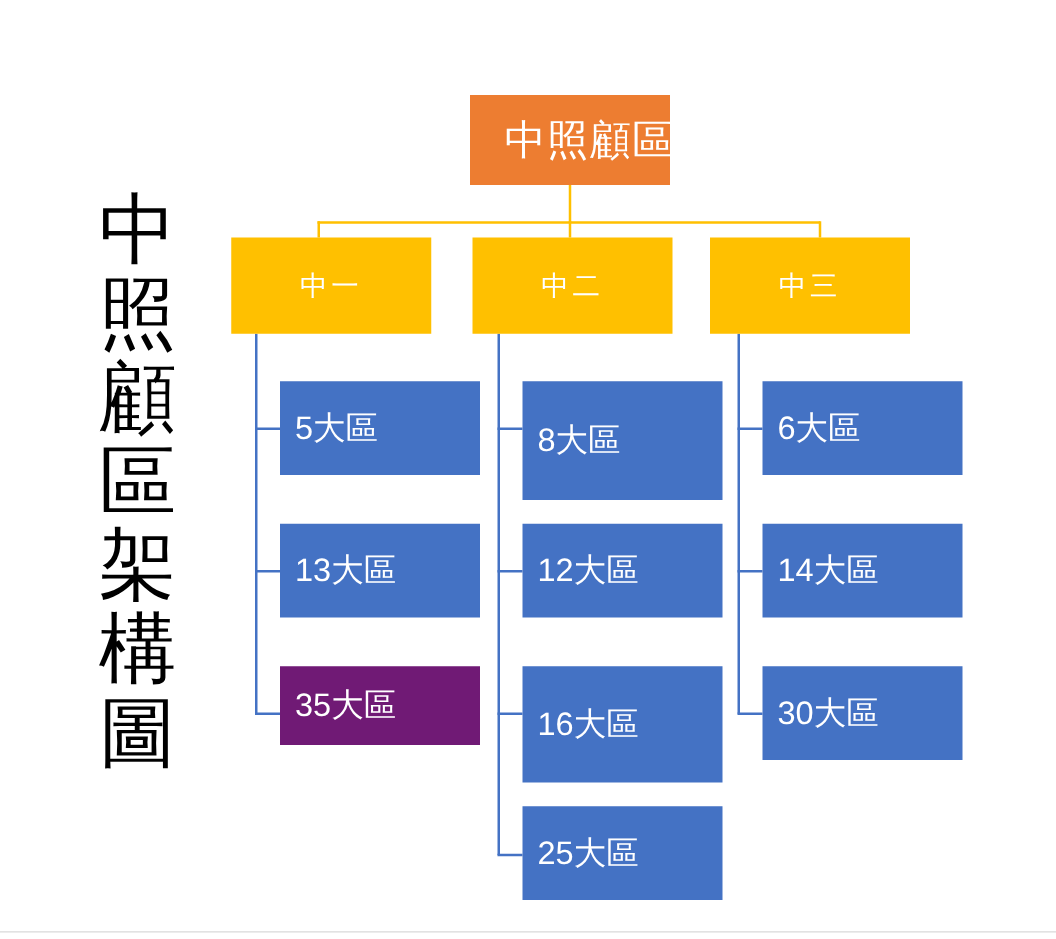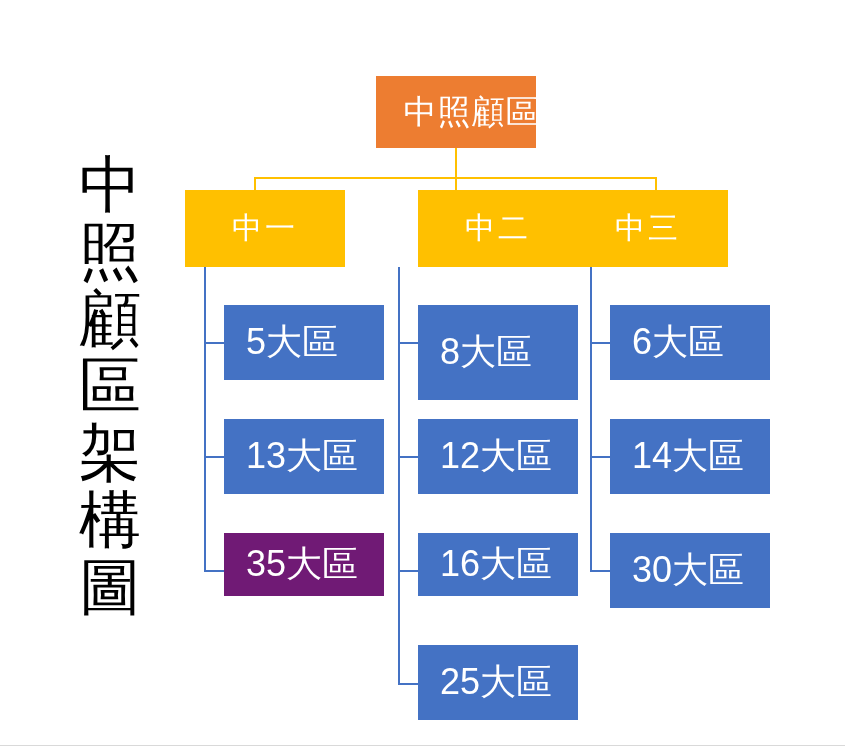--- a/index.html
+++ b/index.html
@@ -46,27 +46,27 @@
     color: #ffffff;
     white-space: nowrap;
   }
   .node.root {
     justify-content: center;
     font-size: 33px;
     letter-spacing: 1px;
   }
   .node.branch {
     justify-content: center;
-    font-size: 30px;
+    font-size: 22px;
     letter-spacing: 3px;
   }
   .node.leaf {
     justify-content: flex-start;
-    padding-left: 22px;
-    font-size: 36px;
+    padding-left: 12px;
+    font-size: 26px;
     letter-spacing: 0px;
   }
 
   
   .conn {
     position: absolute;
   }
   .conn.v { width: 2px; }
   .conn.h { height: 2px; }
 
@@ -112,30 +112,30 @@
   <div class="conn h" style="left:398px; top:683px; width:20px; background:#4472C4;"></div>
 
   <div class="conn v" style="left:590px; top:267px; height:304px; background:#4472C4;"></div>
   <div class="conn h" style="left:590px; top:342px; width:20px; background:#4472C4;"></div>
   <div class="conn h" style="left:590px; top:456px; width:20px; background:#4472C4;"></div>
   <div class="conn h" style="left:590px; top:570px; width:20px; background:#4472C4;"></div>
 
   <div class="node root" style="left:376px; top:76px; width:160px; height:72px; background:#ED7D31;padding-left:31px;">中照顧區</div>
 
   <div class="node branch" style="left:185px; top:190px; width:160px; height:77px; background:#FFC000;">中一</div>
-  <div class="node branch" style="left:378px; top:190px; width:160px; height:77px; background:#FFC000;margin-left:40px;">中二</div>
+  <div class="node branch" style="left:378px; top:190px; width:160px; height:77px; background:#FFC000;">中二</div>
   <div class="node branch" style="left:568px; top:190px; width:160px; height:77px; background:#FFC000;text-align:center;">中三</div>
 
   <div class="node leaf" style="left:224px; top:305px; width:160px; height:75px; background:#4472C4;">5大區</div>
   <div class="node leaf" style="left:224px; top:419px; width:160px; height:75px; background:#4472C4;">13大區</div>
   <div class="node leaf" style="left:224px; top:533px; width:160px; height:63px; background:#701a75;">35大區</div>
 
   <div class="node leaf" style="left:418px; top:305px; width:160px; height:95px; background:#4472C4;">8大區</div>
   <div class="node leaf" style="left:418px; top:419px; width:160px; height:75px; background:#4472C4;">12大區</div>
-  <div class="node leaf" style="left:418px; top:533px; width:160px; height:63px; background:#4472C4;">16大區</div>
+  <div class="node leaf" style="left:418px; top:533px; width:160px; height:93px; background:#4472C4;">16大區</div>
   <div class="node leaf" style="left:418px; top:645px; width:160px; height:75px; background:#4472C4;">25大區</div>
 
   <div class="node leaf" style="left:610px; top:305px; width:160px; height:75px; background:#4472C4;">6大區</div>
   <div class="node leaf" style="left:610px; top:419px; width:160px; height:75px; background:#4472C4;">14大區</div>
   <div class="node leaf" style="left:610px; top:533px; width:160px; height:75px; background:#4472C4;">30大區</div>
 
   <div id="footer-rule" style="top:745px;"></div>
 
 </div>
 

